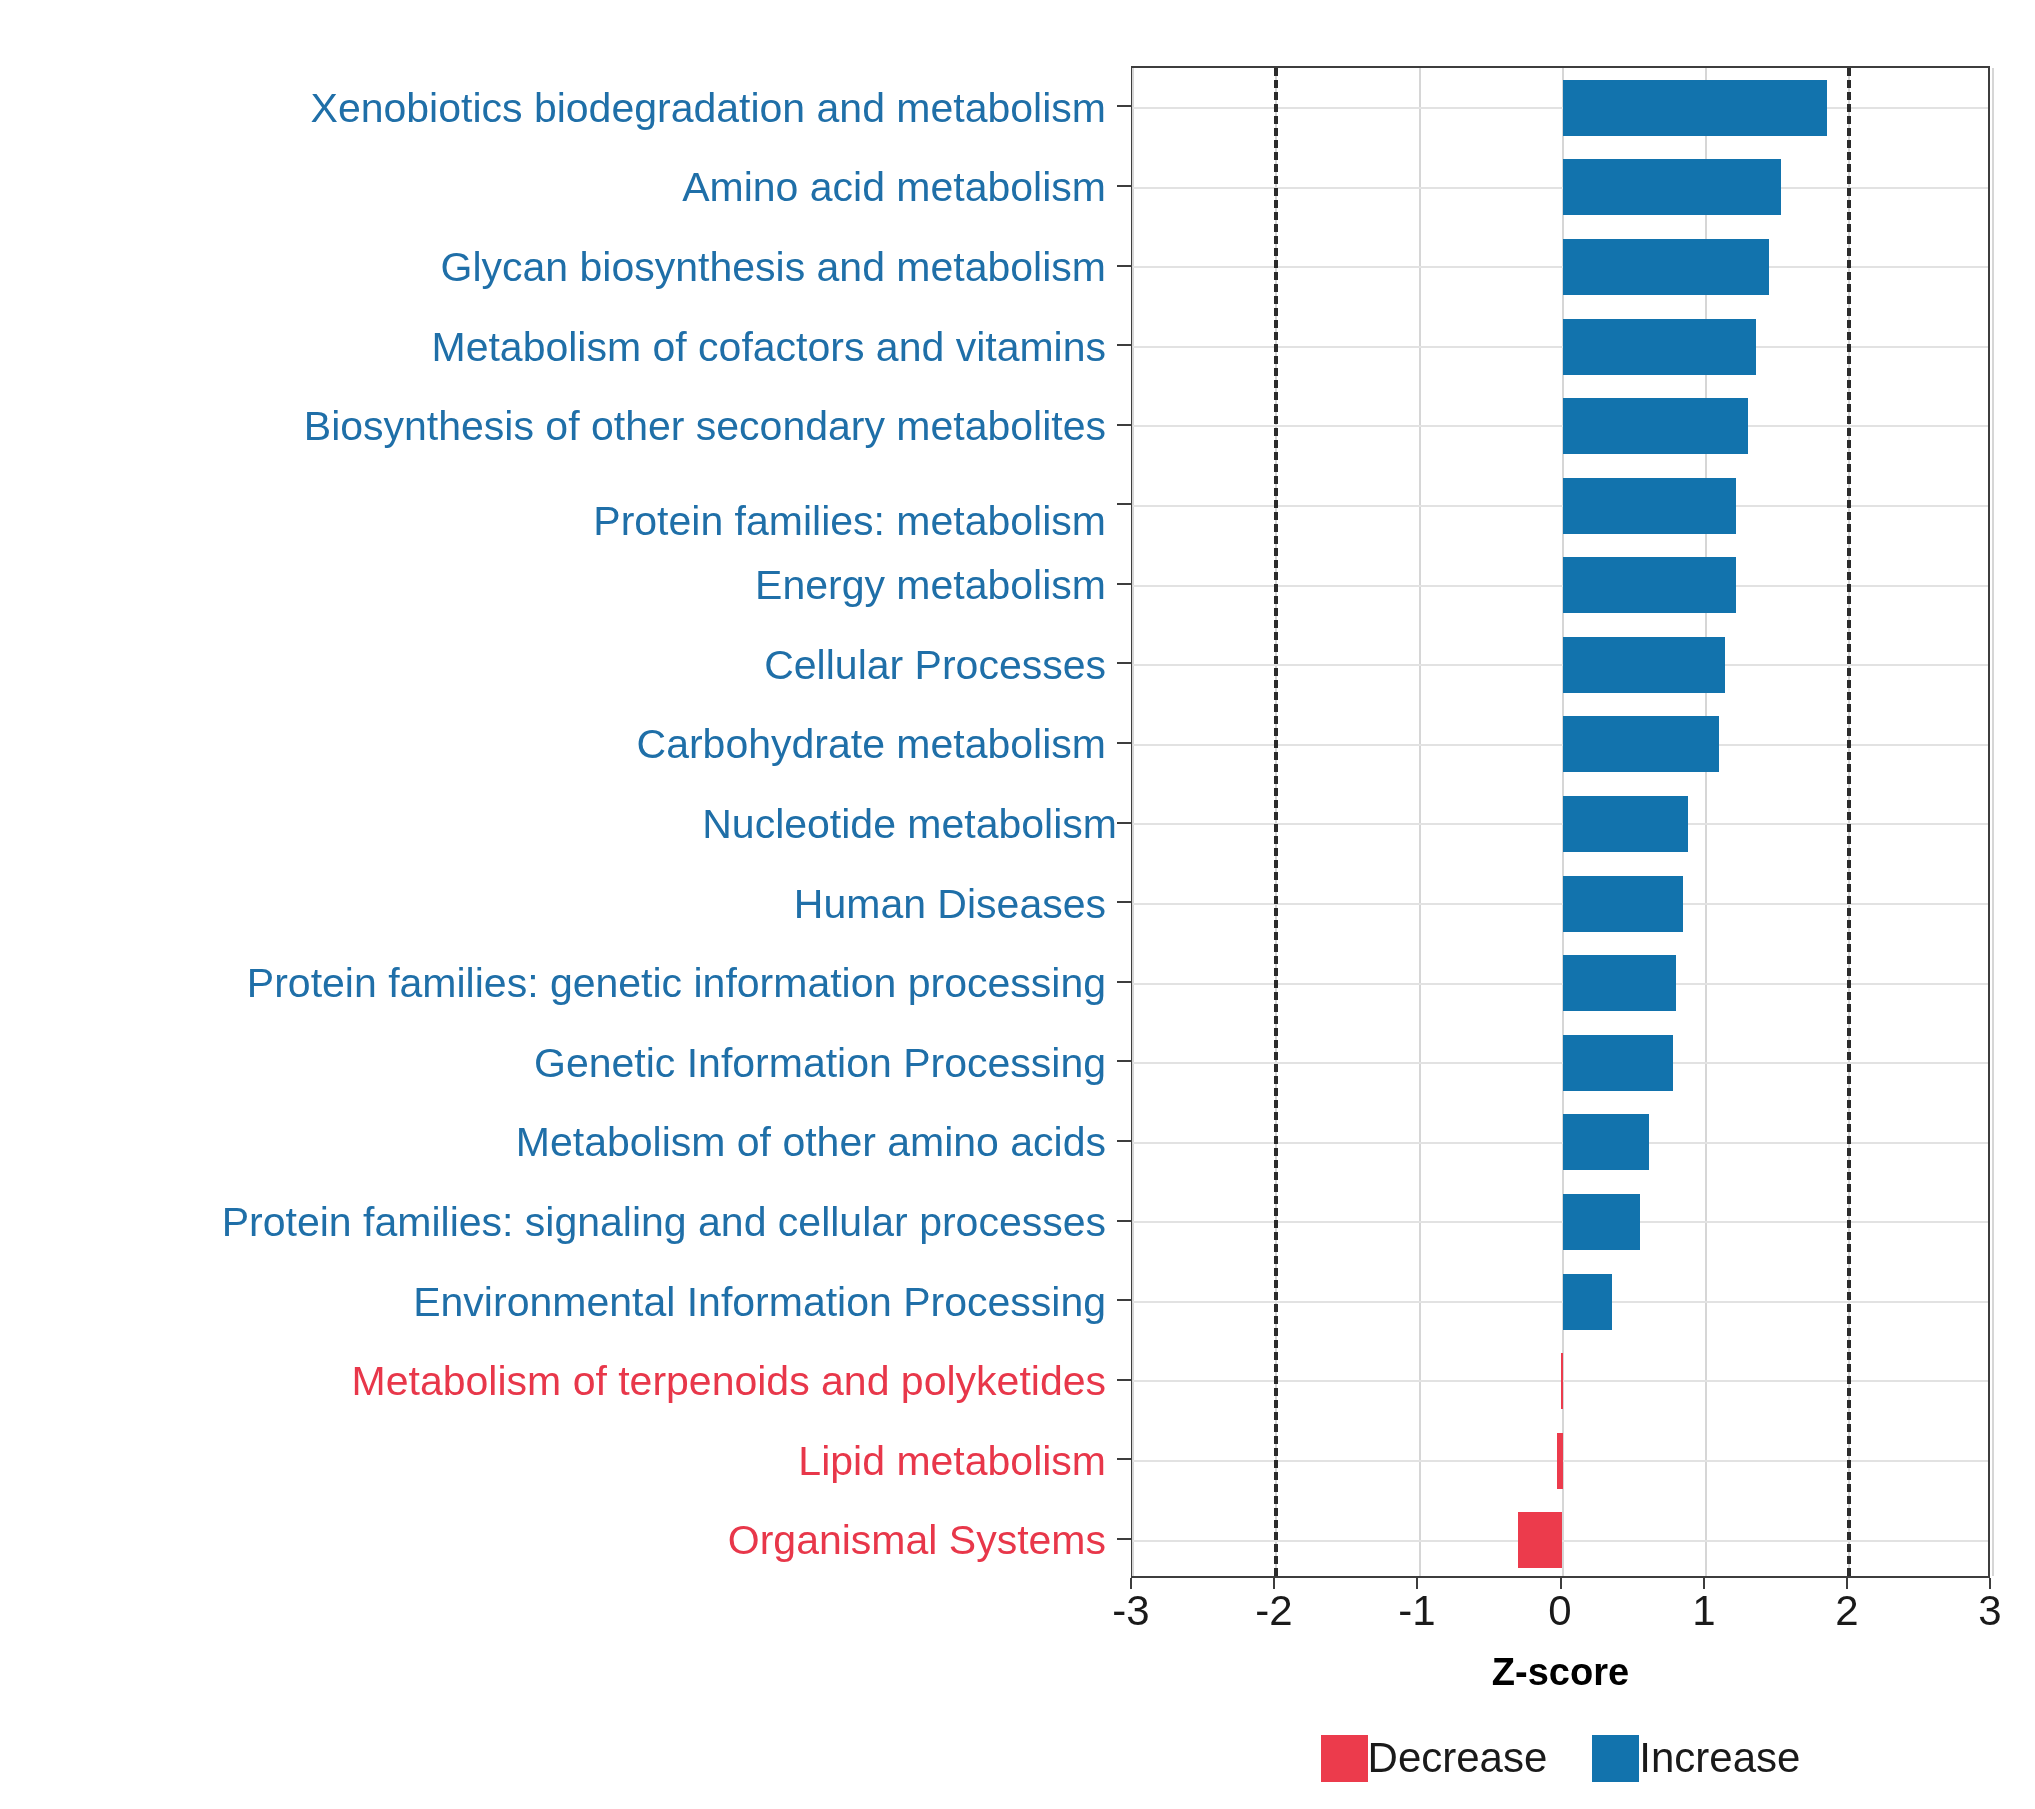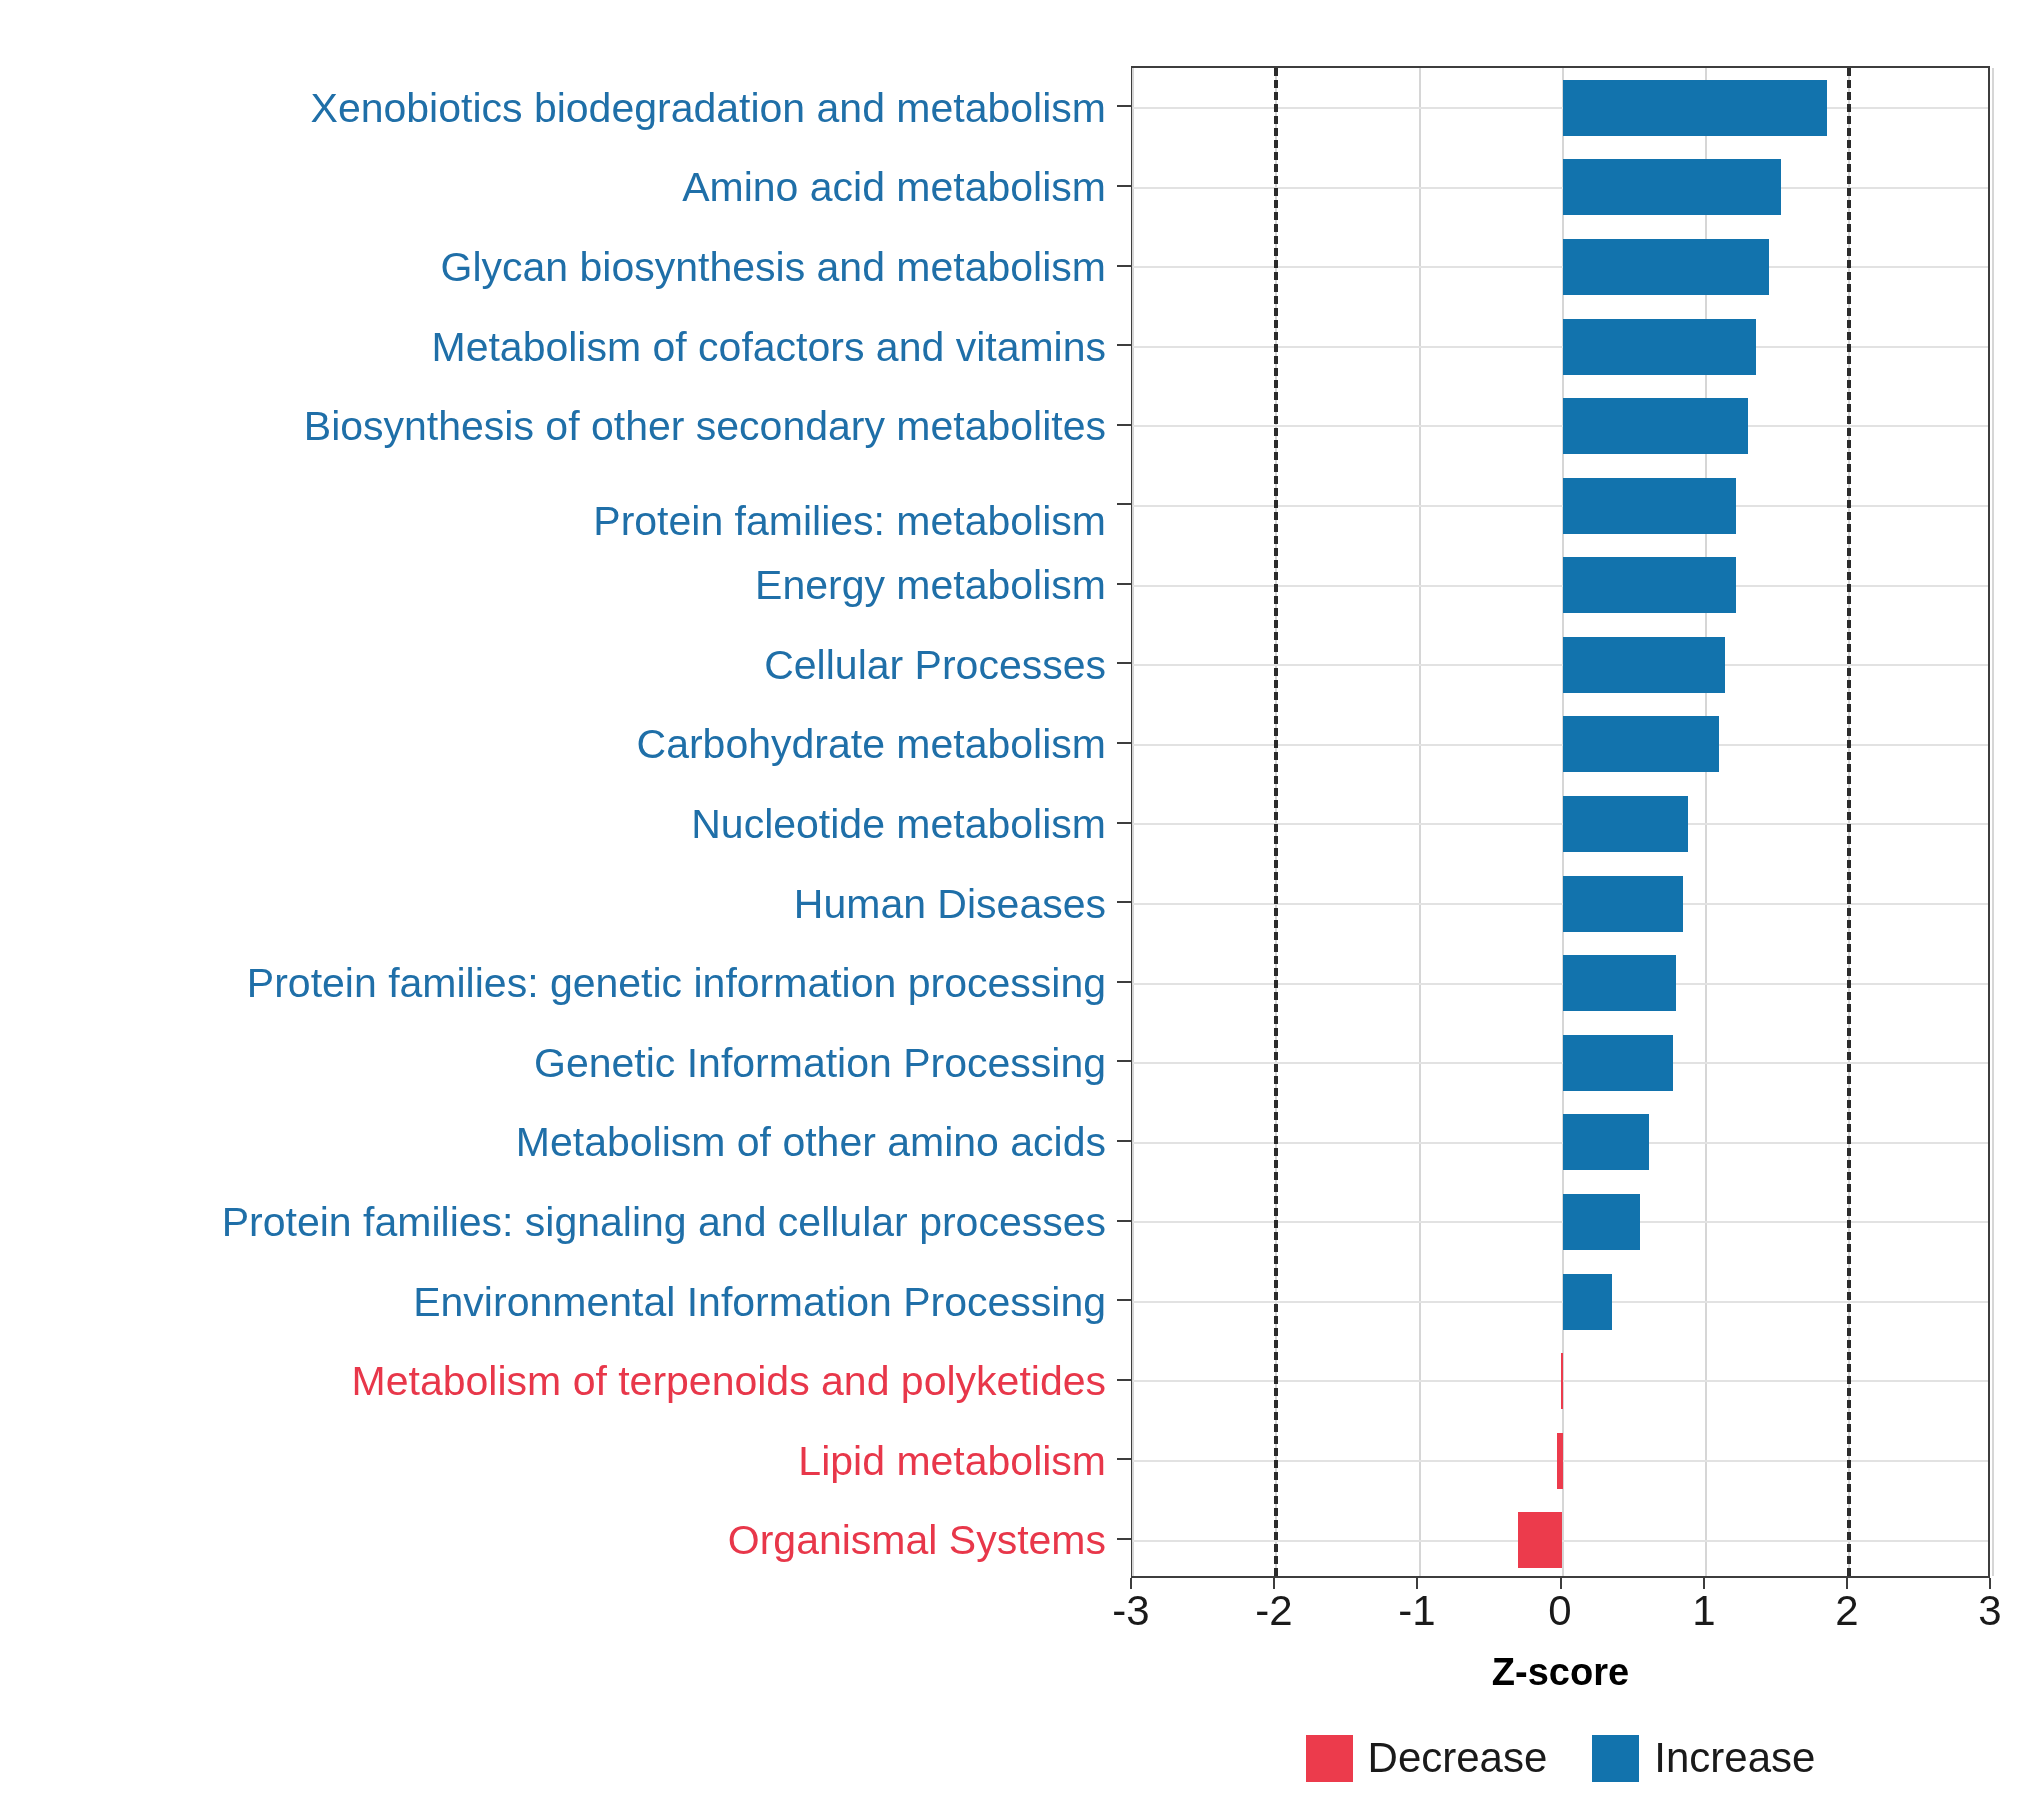--- a/index.html
+++ b/index.html
@@ -118,21 +118,20 @@
     left: 1131px;
     width: 859px;
     display: flex;
     justify-content: center;
     align-items: center;
     gap: 45px;
   }
   .legend-item {
     display: flex;
     align-items: center;
-    gap: 15px;
   }
   .legend-swatch {
     width: 47px;
     height: 47px;
   }
   .legend-label {
     font-size: 42px;
     color: #1a1a1a;
   }
 </style>
@@ -144,21 +143,21 @@
   <div id="labels">
       <div class="cat-label inc" style="top: 40px; right: 21px;">Xenobiotics biodegradation and metabolism</div>
       <div class="cat-label inc" style="top: 119px; right: 21px;">Amino acid metabolism</div>
       <div class="cat-label inc" style="top: 199px; right: 21px;">Glycan biosynthesis and metabolism</div>
       <div class="cat-label inc" style="top: 279px; right: 21px;">Metabolism of cofactors and vitamins</div>
       <div class="cat-label inc" style="top: 358px; right: 21px;">Biosynthesis of other secondary metabolites</div>
       <div class="cat-label inc" style="top: 453px; right: 21px;">Protein families: metabolism</div>
       <div class="cat-label inc" style="top: 517px; right: 21px;">Energy metabolism</div>
       <div class="cat-label inc" style="top: 597px; right: 21px;">Cellular Processes</div>
       <div class="cat-label inc" style="top: 676px; right: 21px;">Carbohydrate metabolism</div>
-      <div class="cat-label inc" style="top: 756px; right: 21px; margin-left: 34px;">Nucleotide metabolism</div>
+      <div class="cat-label inc" style="top: 756px; right: 10px; margin-left: 34px;">Nucleotide metabolism</div>
       <div class="cat-label inc" style="top: 836px; right: 21px;">Human Diseases</div>
       <div class="cat-label inc" style="top: 915px; right: 21px;">Protein families: genetic information processing</div>
       <div class="cat-label inc" style="top: 995px; right: 21px;">Genetic Information Processing</div>
       <div class="cat-label inc" style="top: 1074px; right: 21px;">Metabolism of other amino acids</div>
       <div class="cat-label inc" style="top: 1154px; right: 21px;">Protein families: signaling and cellular processes</div>
       <div class="cat-label inc" style="top: 1234px; right: 21px;">Environmental Information Processing</div>
       <div class="cat-label dec" style="top: 1313px; right: 21px;">Metabolism of terpenoids and polyketides</div>
       <div class="cat-label dec" style="top: 1393px; right: 21px;">Lipid metabolism</div>
       <div class="cat-label dec" style="top: 1472px; right: 21px;">Organismal Systems</div>
     </div>

